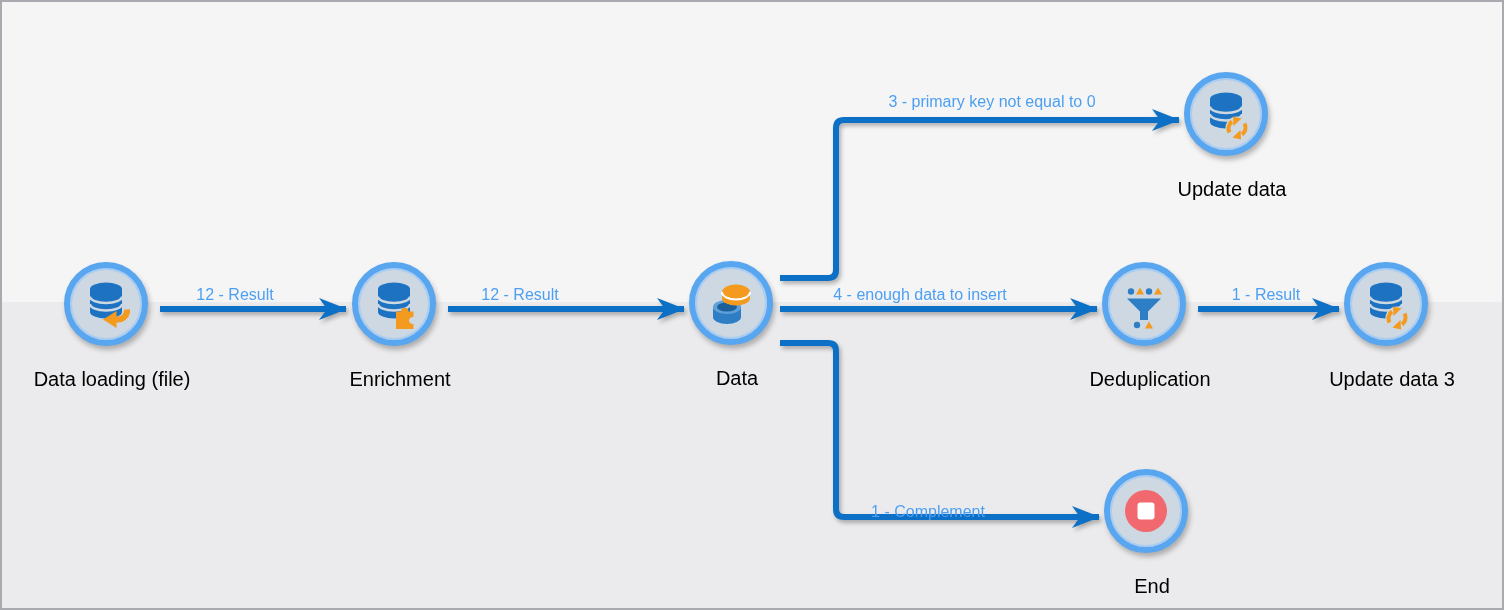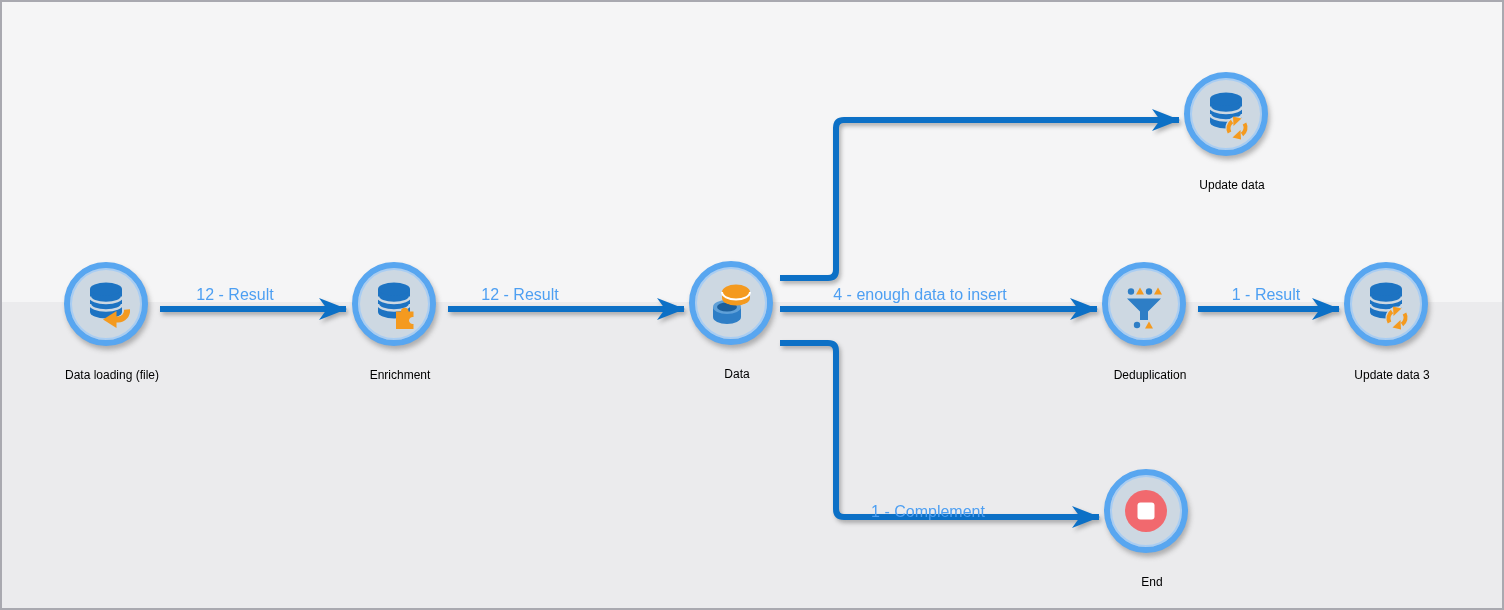--- a/index.html
+++ b/index.html
@@ -42,21 +42,21 @@
     box-shadow: 2px 4px 5px rgba(100,100,100,0.45), inset 0 0 0 2px #a9cdf2;
   }
   .node-icon {
     position: absolute; inset: 0;
     display: flex; align-items: center; justify-content: center;
   }
   .node-label {
     position: absolute; left: 0; top: 58px;
     transform: translateX(-50%);
     white-space: nowrap;
-    font-size: 12px;
+    font-size: 20px;
     color: #000000;
     text-align: center;
   }
   .edge-label {
     position: absolute;
     transform: translateX(-50%);
     white-space: nowrap;
     font-size: 16px;
     color: #4d9ff2;
     cursor: default;
@@ -78,20 +78,21 @@
     <path class="edge-path" d="M158,307 H344" marker-end="url(#arrow)"></path>
     <path class="edge-path" d="M446,307 H682" marker-end="url(#arrow)"></path>
     <path class="edge-path" d="M778,276 H826 Q834,276 834,268 V126 Q834,118 842,118 H1177" marker-end="url(#arrow)"></path>
     <path class="edge-path" d="M778,307 H1095" marker-end="url(#arrow)"></path>
     <path class="edge-path" d="M778,341 H826 Q834,341 834,349 V507 Q834,515 842,515 H1097" marker-end="url(#arrow)"></path>
     <path class="edge-path" d="M1196,307 H1337" marker-end="url(#arrow)"></path>
   </svg>
 
   <div class="edge-label" style="left:233px; top:284px">12 - Result</div>
   <div class="edge-label" style="left:518px; top:284px">12 - Result</div>
+  <div class="edge-label" style="left:990px; top:91px">3 - primary key not equal to 0</div>
   <div class="edge-label" style="left:918px; top:284px">4 - enough data to insert</div>
   <div class="edge-label" style="left:1264px; top:284px">1 - Result</div>
   <div class="edge-label" style="left:926px; top:501px">1 - Complement</div>
 
   <div class="node" style="left:110px; top:308px">
     <div class="node-circle">
       <div class="node-icon">
         <svg width="52" height="52" viewBox="0 0 52 52">
           <path d="M10,11 v23 a16,6.5 0 0 0 32,0 v-23" fill="#1d73c2"></path>
           <ellipse cx="26" cy="11" rx="16" ry="6.5" fill="#1d73c2"></ellipse>

